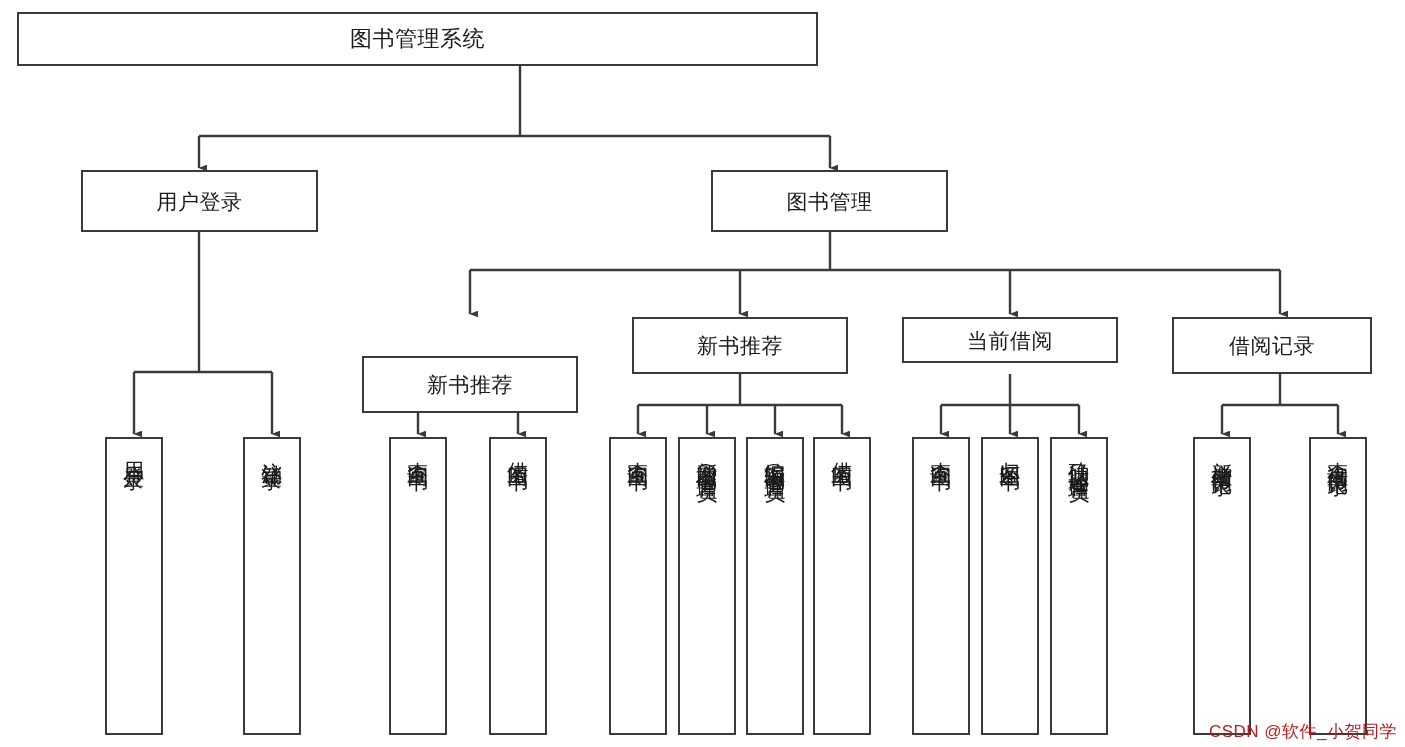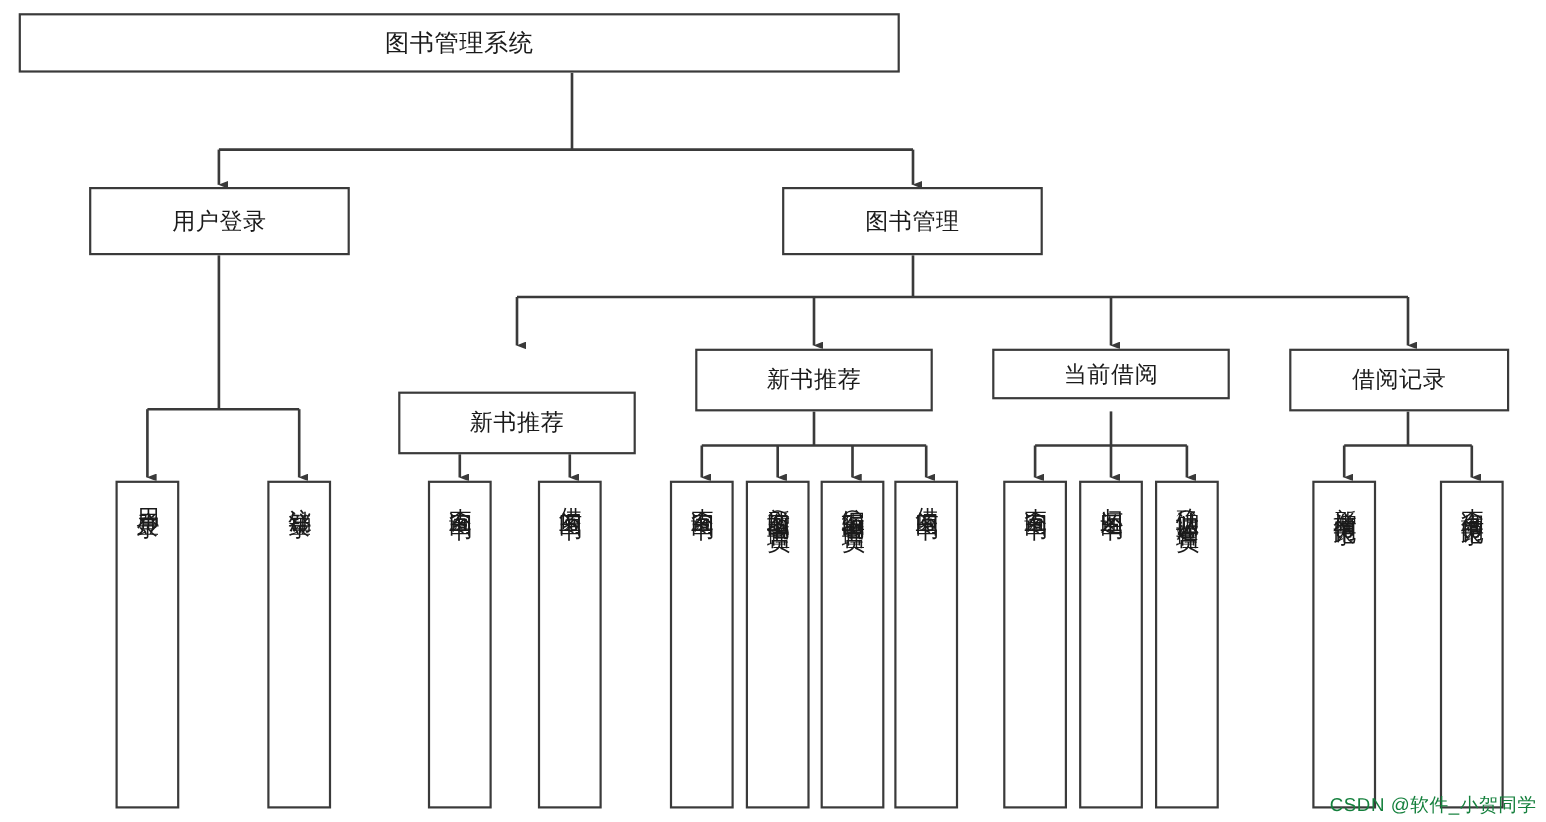--- a/index.html
+++ b/index.html
@@ -61,21 +61,21 @@
     font-size: 21px;
     line-height: 1.02;
     letter-spacing: 3px;
     white-space: nowrap;
   }
   .watermark {
     position: absolute;
     right: 8px;
     bottom: 4px;
     font-size: 17px;
-    color: #15803d;
+    color: #b91c1c;
     letter-spacing: 0.5px;
     white-space: nowrap;
     pointer-events: none;
   }
 </style>
 </head>
 <body>
 
 <div id="diagram-root">
 

